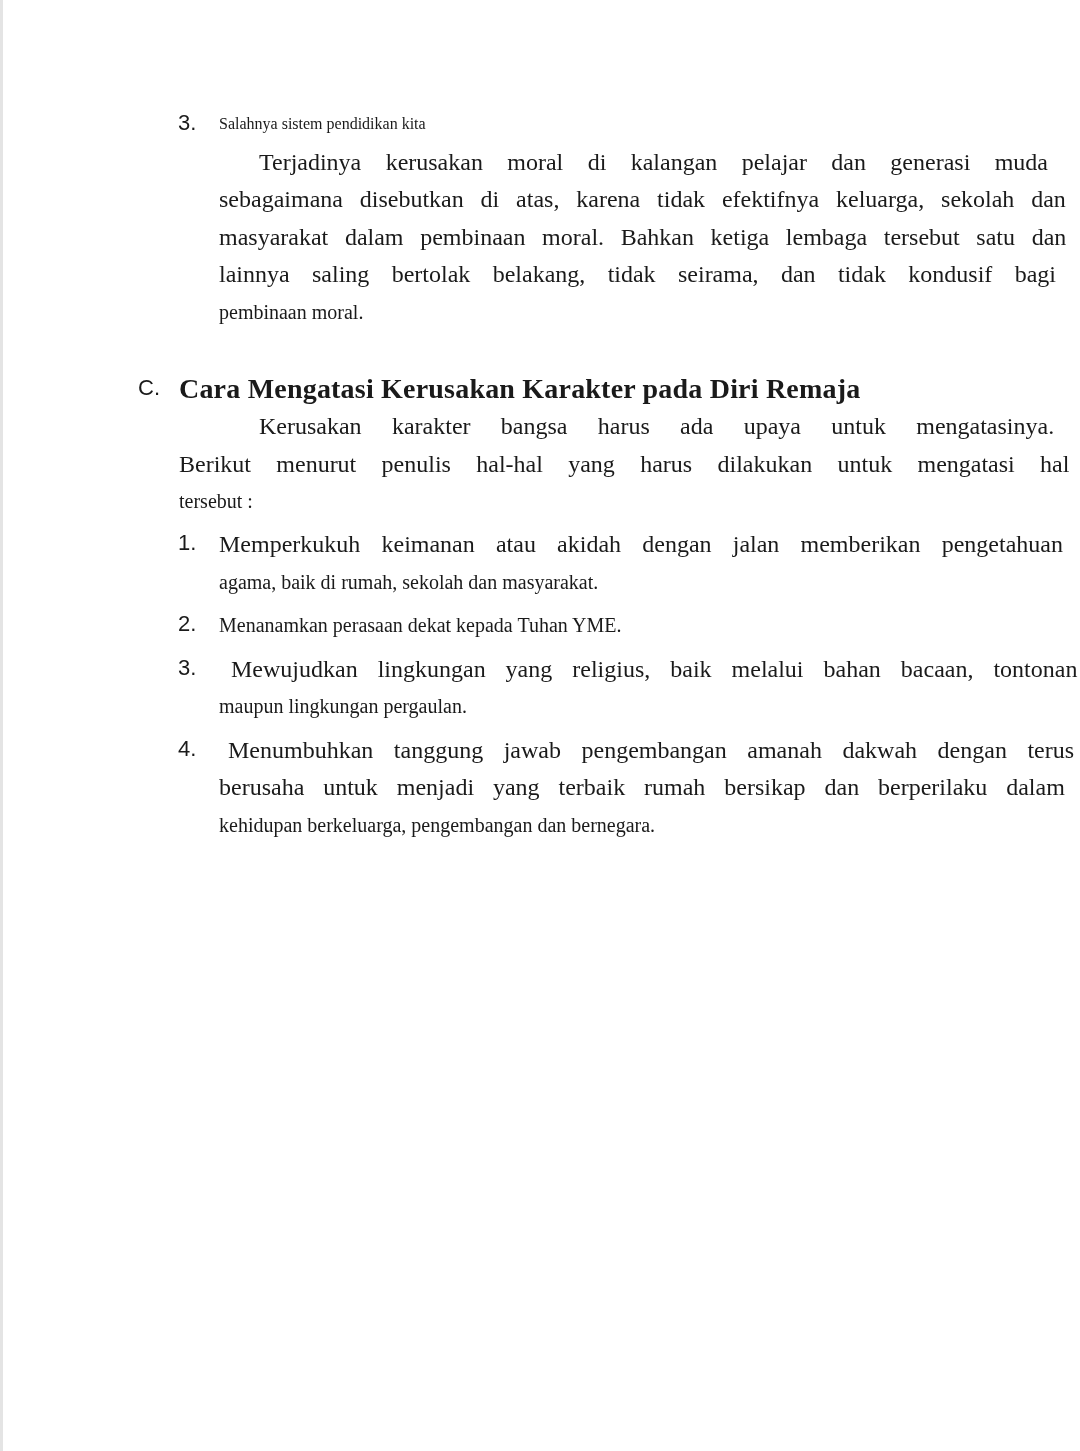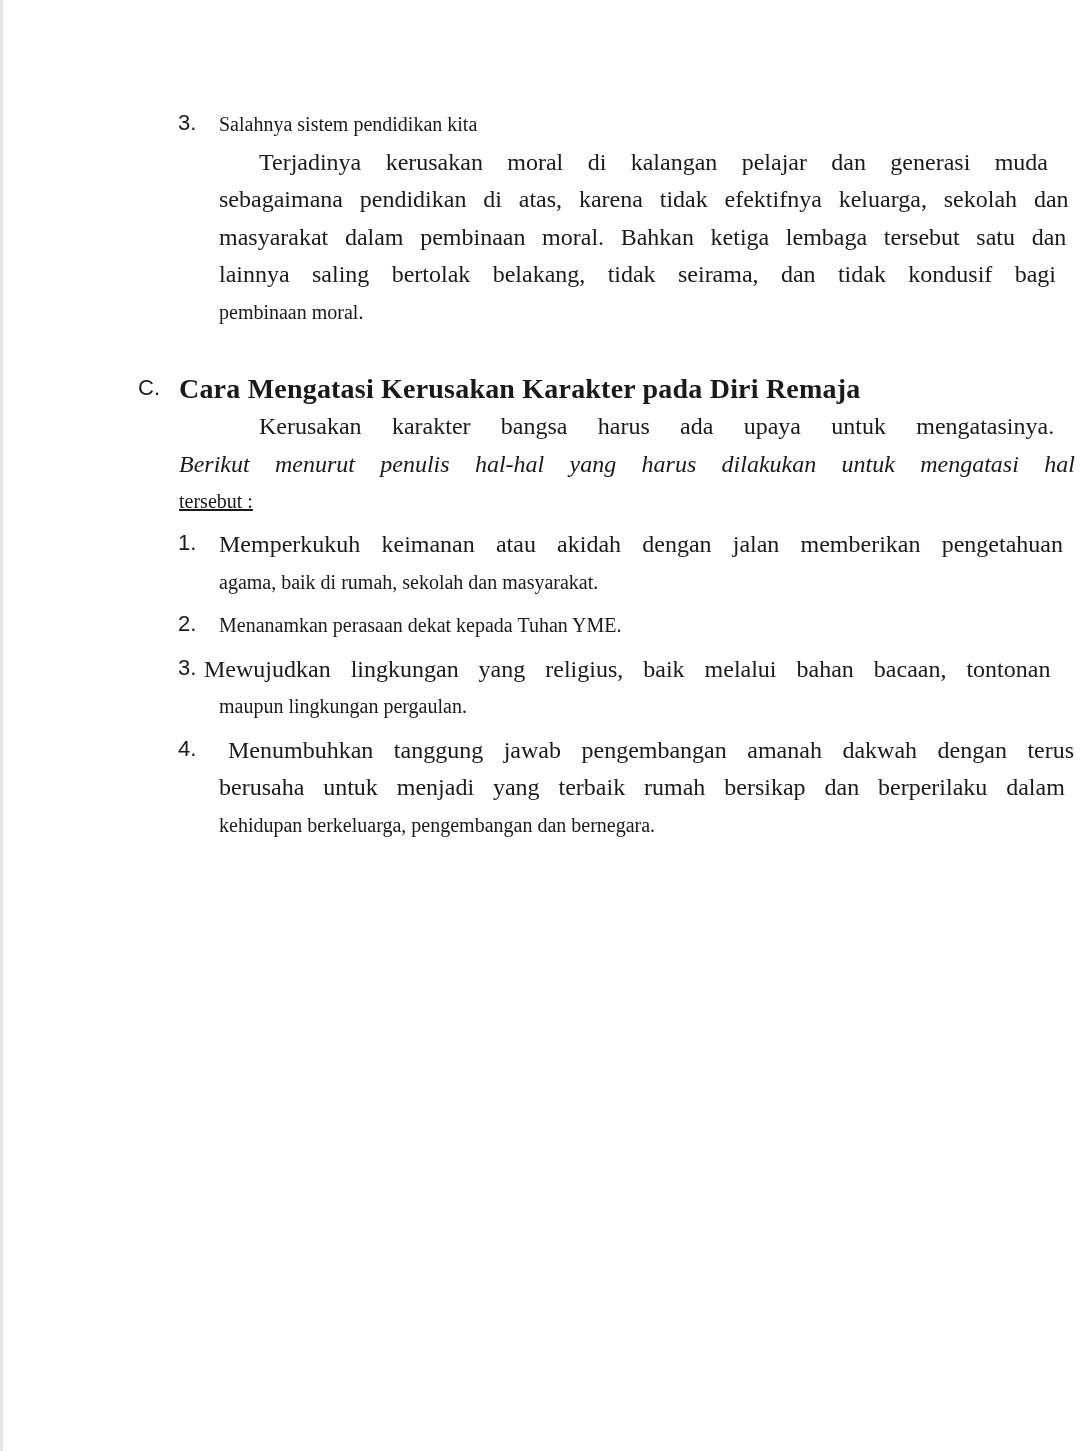--- a/index.html
+++ b/index.html
@@ -1,72 +1,72 @@
 <!DOCTYPE html>
 <html><head>
 <meta charset="utf-8">
 <style>
   html, body { margin: 0; padding: 0; }
   body {
     width: 1080px; height: 1451px; background: #ffffff; position: relative; overflow: hidden;
     font-family: "Liberation Serif", "DejaVu Serif", serif; color: #1a1a1a;
   }
   .page-edge { position: absolute; left: 0; top: 0; width: 3px; height: 1451px; background: #e4e4e4; }
-  .t { position: absolute; font-size: 20px; line-height: 24px; white-space: nowrap; }
+  .t { position: absolute; font-size: 16px; line-height: 24px; white-space: nowrap; }
   .num { position: absolute; font-family: "Liberation Sans", "DejaVu Sans", sans-serif; font-size: 22px; line-height: 24px; }
   .j { position: absolute; font-size: 24px; line-height: 24px; text-align: justify; text-align-last: justify; white-space: nowrap; }
   .j-last { position: absolute; font-size: 20px; line-height: 24px; white-space: nowrap; }
   .heading { position: absolute; font-family: "Liberation Serif", serif; font-weight: bold; font-size: 28px; line-height: 24px; white-space: nowrap; letter-spacing: 0.2px; }
 </style>
 </head>
 <body>
 
 <div class="page-edge"></div>
 
 <div>
 
   <div>
     <span class="num" style="left:178px; top:111px;">3.</span>
     <span class="t" style="left:219px; top:112px;">Salahnya sistem pendidikan kita</span>
   </div>
 
   <div>
     <div class="j" style="left: 259px; top: 150px; width: auto; display: inline-block; word-spacing: 18.3691px;">Terjadinya kerusakan moral di kalangan pelajar dan generasi muda</div>
-    <div class="j" style="left: 219px; top: 187px; width: auto; display: inline-block; word-spacing: 10.8455px;">sebagaimana pendidikan di atas, karena tidak efektifnya keluarga, sekolah dan</div>
+    <div class="j" style="left: 219px; top: 187px; width: auto; display: inline-block; word-spacing: 10.8455px;">sebagaimana disebutkan di atas, karena tidak efektifnya keluarga, sekolah dan</div>
     <div class="j" style="left: 219px; top: 225px; width: auto; display: inline-block; word-spacing: 10.6181px;">masyarakat dalam pembinaan moral. Bahkan ketiga lembaga tersebut satu dan</div>
     <div class="j" style="left: 219px; top: 262px; width: auto; display: inline-block; word-spacing: 16.3507px;">lainnya saling bertolak belakang, tidak seirama, dan tidak kondusif bagi</div>
     <div class="j-last" style="left:219px; top:300px;">pembinaan moral.</div>
   </div>
 
   <div>
     <span class="num" style="left:138px; top:376px;">C.</span>
     <span class="heading" style="left:179px; top:377px;">Cara Mengatasi Kerusakan Karakter pada Diri Remaja</span>
   </div>
 
   <div>
     <div class="j" style="left: 259px; top: 414px; width: auto; display: inline-block; word-spacing: 24.2969px;">Kerusakan karakter bangsa harus ada upaya untuk mengatasinya.</div>
-    <div class="j" style="left: 179px; top: 452px; width: auto; display: inline-block; word-spacing: 19.3229px; font-style: italic;">Berikut menurut penulis hal-hal yang harus dilakukan untuk mengatasi hal</div>
-    <div class="j-last" style="left:179px; top:489px;text-decoration:underline;">tersebut :</div>
+    <div class="j" style="left: 179px; top: 452px; width: auto; display: inline-block; word-spacing: 19.3229px;">Berikut menurut penulis hal-hal yang harus dilakukan untuk mengatasi hal</div>
+    <div class="j-last" style="left:179px; top:489px;">tersebut :</div>
   </div>
 
   <div>
     <div>
       <span class="num" style="left:178px; top:531px;">1.</span>
       <div class="j" style="left: 219px; top: 532px; width: auto; display: inline-block; word-spacing: 15.1763px;">Memperkukuh keimanan atau akidah dengan jalan memberikan pengetahuan</div>
       <div class="j-last" style="left:219px; top:570px;">agama, baik di rumah, sekolah dan masyarakat.</div>
     </div>
 
     <div>
       <span class="num" style="left:178px; top:612px;">2.</span>
       <div class="j-last" style="left:219px; top:613px;">Menanamkan perasaan dekat kepada Tuhan YME.</div>
     </div>
 
     <div>
       <span class="num" style="left:178px; top:656px;">3.</span>
-      <div class="j" style="left: 204px; top: 657px; width: auto; display: inline-block; word-spacing: 13.9922px; font-family: Liberation Serif, serif;">Mewujudkan lingkungan yang religius, baik melalui bahan bacaan, tontonan</div>
+      <div class="j" style="left: 231px; top: 657px; width: auto; display: inline-block; word-spacing: 13.9922px; font-family: Liberation Serif, serif;">Mewujudkan lingkungan yang religius, baik melalui bahan bacaan, tontonan</div>
       <div class="j-last" style="left:219px; top:694px;">maupun lingkungan pergaulan.</div>
     </div>
 
     <div>
       <span class="num" style="left:178px; top:737px;">4.</span>
       <div class="j" style="left: 228px; top: 738px; width: auto; display: inline-block; word-spacing: 14.5179px;">Menumbuhkan tanggung jawab pengembangan amanah dakwah dengan terus</div>
       <div class="j" style="left: 219px; top: 775px; width: auto; display: inline-block; word-spacing: 12.901px;">berusaha untuk menjadi yang terbaik rumah bersikap dan berperilaku dalam</div>
       <div class="j-last" style="left:219px; top:813px;">kehidupan berkeluarga, pengembangan dan bernegara.</div>
     </div>
   </div>

